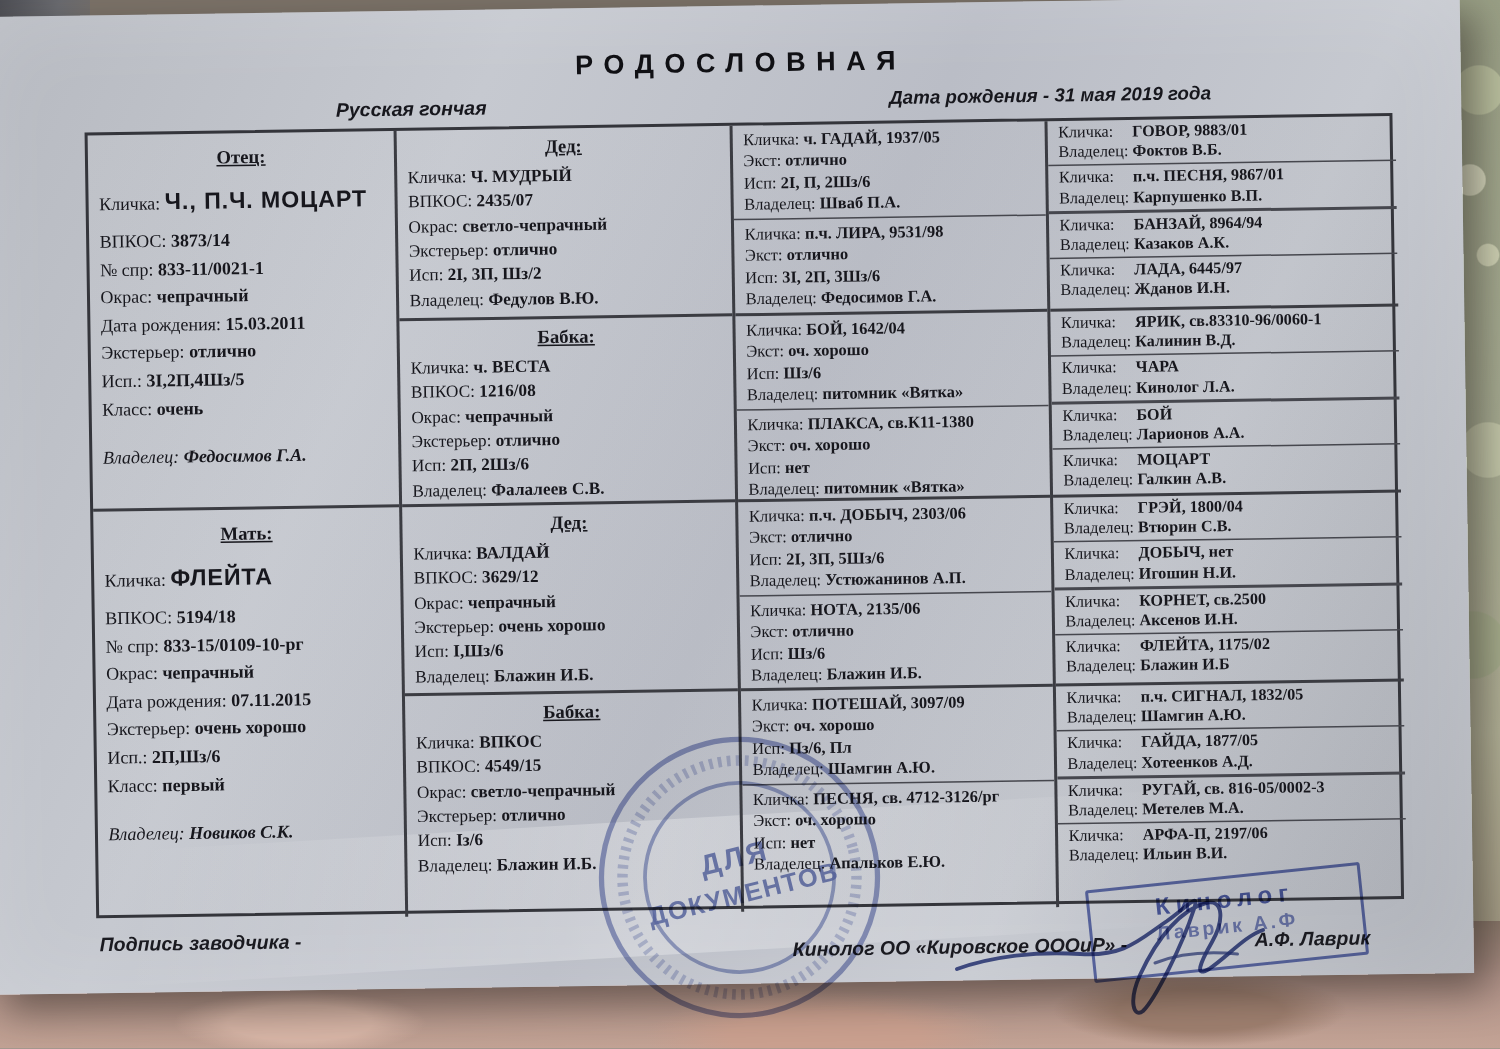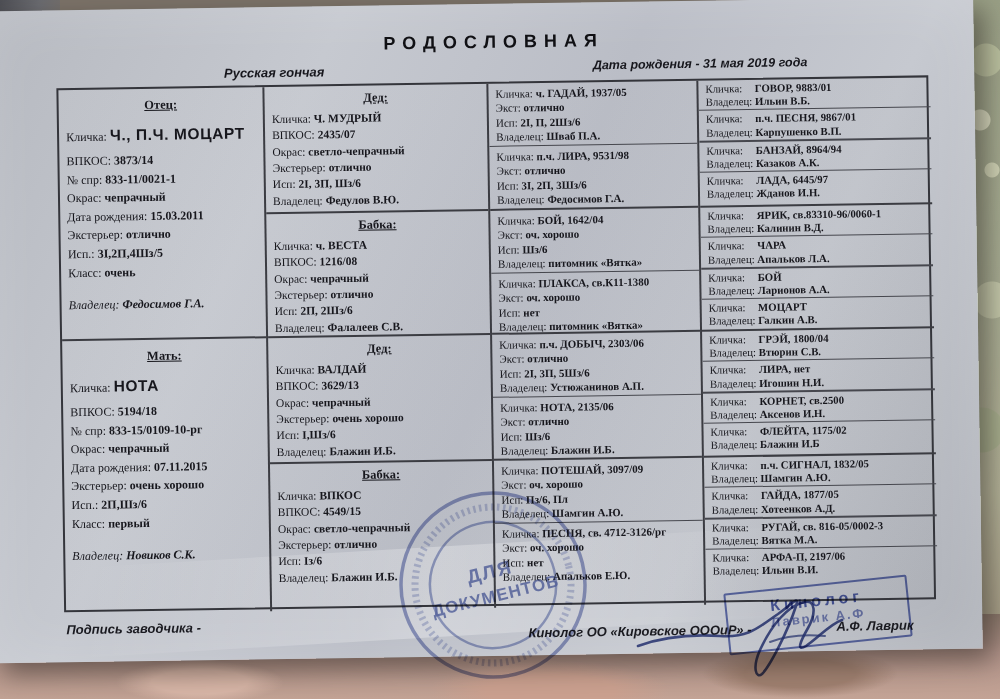--- a/index.html
+++ b/index.html
@@ -145,55 +145,55 @@
           <div class="line"><span class="lbl">№ спр:</span> <span class="val">833-11/0021-1</span></div>
           <div class="line"><span class="lbl">Окрас:</span> <span class="val">чепрачный</span></div>
           <div class="line"><span class="lbl">Дата рождения:</span> <span class="val">15.03.2011</span></div>
           <div class="line"><span class="lbl">Экстерьер:</span> <span class="val">отлично</span></div>
           <div class="line"><span class="lbl">Исп.:</span> <span class="val">3I,2П,4Шз/5</span></div>
           <div class="line"><span class="lbl">Класс:</span> <span class="val">очень</span></div>
           <div class="line em gap"><span class="lbl">Владелец:</span> <span class="val">Федосимов Г.А.</span></div>
         </div>
       <div class="cell hB g1">
           <div class="cell-head">Мать:</div>
-          <div class="line big"><span class="lbl">Кличка:</span> <span class="val">НОТА</span></div>
+          <div class="line big"><span class="lbl">Кличка:</span> <span class="val">ФЛЕЙТА</span></div>
           <div class="line"><span class="lbl">ВПКОС:</span> <span class="val">5194/18</span></div>
           <div class="line"><span class="lbl">№ спр:</span> <span class="val">833-15/0109-10-рг</span></div>
           <div class="line"><span class="lbl">Окрас:</span> <span class="val">чепрачный</span></div>
           <div class="line"><span class="lbl">Дата рождения:</span> <span class="val">07.11.2015</span></div>
           <div class="line"><span class="lbl">Экстерьер:</span> <span class="val">очень хорошо</span></div>
           <div class="line"><span class="lbl">Исп.:</span> <span class="val">2П,Шз/6</span></div>
           <div class="line"><span class="lbl">Класс:</span> <span class="val">первый</span></div>
           <div class="line em gap"><span class="lbl">Владелец:</span> <span class="val">Новиков С.К.</span></div>
         </div>
     </div>
 
     <div class="pcol">
       <div class="cell r1">
           <div class="cell-head">Дед:</div>
           <div class="line"><span class="lbl">Кличка:</span> <span class="val">Ч. МУДРЫЙ</span></div>
           <div class="line"><span class="lbl">ВПКОС:</span> <span class="val">2435/07</span></div>
           <div class="line"><span class="lbl">Окрас:</span> <span class="val">светло-чепрачный</span></div>
           <div class="line"><span class="lbl">Экстерьер:</span> <span class="val">отлично</span></div>
-          <div class="line"><span class="lbl">Исп:</span> <span class="val">2I, 3П, Шз/6</span></div>
+          <div class="line"><span class="lbl">Исп:</span> <span class="val">2I, 3П, Шз/2</span></div>
           <div class="line"><span class="lbl">Владелец:</span> <span class="val">Федулов В.Ю.</span></div>
         </div>
       <div class="cell r2">
           <div class="cell-head">Бабка:</div>
           <div class="line"><span class="lbl">Кличка:</span> <span class="val">ч. ВЕСТА</span></div>
           <div class="line"><span class="lbl">ВПКОС:</span> <span class="val">1216/08</span></div>
           <div class="line"><span class="lbl">Окрас:</span> <span class="val">чепрачный</span></div>
           <div class="line"><span class="lbl">Экстерьер:</span> <span class="val">отлично</span></div>
           <div class="line"><span class="lbl">Исп:</span> <span class="val">2П, 2Шз/6</span></div>
           <div class="line"><span class="lbl">Владелец:</span> <span class="val">Фалалеев С.В.</span></div>
         </div>
       <div class="cell r3">
           <div class="cell-head">Дед:</div>
           <div class="line"><span class="lbl">Кличка:</span> <span class="val">ВАЛДАЙ</span></div>
-          <div class="line"><span class="lbl">ВПКОС:</span> <span class="val">3629/13</span></div>
+          <div class="line"><span class="lbl">ВПКОС:</span> <span class="val">3629/12</span></div>
           <div class="line"><span class="lbl">Окрас:</span> <span class="val">чепрачный</span></div>
           <div class="line"><span class="lbl">Экстерьер:</span> <span class="val">очень хорошо</span></div>
           <div class="line"><span class="lbl">Исп:</span> <span class="val">I,Шз/6</span></div>
           <div class="line"><span class="lbl">Владелец:</span> <span class="val">Блажин И.Б.</span></div>
         </div>
       <div class="cell r4">
           <div class="cell-head">Бабка:</div>
           <div class="line"><span class="lbl">Кличка:</span> <span class="val">ВПКОС</span></div>
           <div class="line"><span class="lbl">ВПКОС:</span> <span class="val">4549/15</span></div>
           <div class="line"><span class="lbl">Окрас:</span> <span class="val">светло-чепрачный</span></div>
@@ -259,21 +259,21 @@
             <div class="line"><span class="lbl">Исп:</span> <span class="val">нет</span></div>
             <div class="line"><span class="lbl">Владелец:</span> <span class="val">Апальков Е.Ю.</span></div>
           </div>
       </div>
     </div>
 
     <div class="pcol g4">
       <div class="cell plain r1">
         <div class="entry">
             <div class="line"><span class="lbl">Кличка:</span> <span class="val">ГОВОР, 9883/01</span></div>
-            <div class="line"><span class="lbl">Владелец:</span> <span class="val">Ильин В.Б.</span></div>
+            <div class="line"><span class="lbl">Владелец:</span> <span class="val">Фоктов В.Б.</span></div>
           </div>
         <div class="entry">
             <div class="line"><span class="lbl">Кличка:</span> <span class="val">п.ч. ПЕСНЯ, 9867/01</span></div>
             <div class="line"><span class="lbl">Владелец:</span> <span class="val">Карпушенко В.П.</span></div>
           </div>
         <div class="entry">
             <div class="line"><span class="lbl">Кличка:</span> <span class="val">БАНЗАЙ, 8964/94</span></div>
             <div class="line"><span class="lbl">Владелец:</span> <span class="val">Казаков А.К.</span></div>
           </div>
         <div class="entry">
@@ -281,38 +281,38 @@
             <div class="line"><span class="lbl">Владелец:</span> <span class="val">Жданов И.Н.</span></div>
           </div>
       </div>
       <div class="cell plain r2">
         <div class="entry">
             <div class="line"><span class="lbl">Кличка:</span> <span class="val">ЯРИК, св.83310-96/0060-1</span></div>
             <div class="line"><span class="lbl">Владелец:</span> <span class="val">Калинин В.Д.</span></div>
           </div>
         <div class="entry">
             <div class="line"><span class="lbl">Кличка:</span> <span class="val">ЧАРА</span></div>
-            <div class="line"><span class="lbl">Владелец:</span> <span class="val">Апальков Л.А.</span></div>
+            <div class="line"><span class="lbl">Владелец:</span> <span class="val">Кинолог Л.А.</span></div>
           </div>
         <div class="entry">
             <div class="line"><span class="lbl">Кличка:</span> <span class="val">БОЙ</span></div>
             <div class="line"><span class="lbl">Владелец:</span> <span class="val">Ларионов А.А.</span></div>
           </div>
         <div class="entry">
             <div class="line"><span class="lbl">Кличка:</span> <span class="val">МОЦАРТ</span></div>
             <div class="line"><span class="lbl">Владелец:</span> <span class="val">Галкин А.В.</span></div>
           </div>
       </div>
       <div class="cell plain r3">
         <div class="entry">
             <div class="line"><span class="lbl">Кличка:</span> <span class="val">ГРЭЙ, 1800/04</span></div>
             <div class="line"><span class="lbl">Владелец:</span> <span class="val">Втюрин С.В.</span></div>
           </div>
         <div class="entry">
-            <div class="line"><span class="lbl">Кличка:</span> <span class="val">ЛИРА, нет</span></div>
+            <div class="line"><span class="lbl">Кличка:</span> <span class="val">ДОБЫЧ, нет</span></div>
             <div class="line"><span class="lbl">Владелец:</span> <span class="val">Игошин Н.И.</span></div>
           </div>
         <div class="entry">
             <div class="line"><span class="lbl">Кличка:</span> <span class="val">КОРНЕТ, св.2500</span></div>
             <div class="line"><span class="lbl">Владелец:</span> <span class="val">Аксенов И.Н.</span></div>
           </div>
         <div class="entry">
             <div class="line"><span class="lbl">Кличка:</span> <span class="val">ФЛЕЙТА, 1175/02</span></div>
             <div class="line"><span class="lbl">Владелец:</span> <span class="val">Блажин И.Б</span></div>
           </div>
@@ -321,21 +321,21 @@
         <div class="entry">
             <div class="line"><span class="lbl">Кличка:</span> <span class="val">п.ч. СИГНАЛ, 1832/05</span></div>
             <div class="line"><span class="lbl">Владелец:</span> <span class="val">Шамгин А.Ю.</span></div>
           </div>
         <div class="entry">
             <div class="line"><span class="lbl">Кличка:</span> <span class="val">ГАЙДА, 1877/05</span></div>
             <div class="line"><span class="lbl">Владелец:</span> <span class="val">Хотеенков А.Д.</span></div>
           </div>
         <div class="entry">
             <div class="line"><span class="lbl">Кличка:</span> <span class="val">РУГАЙ, св. 816-05/0002-3</span></div>
-            <div class="line"><span class="lbl">Владелец:</span> <span class="val">Вятка М.А.</span></div>
+            <div class="line"><span class="lbl">Владелец:</span> <span class="val">Метелев М.А.</span></div>
           </div>
         <div class="entry">
             <div class="line"><span class="lbl">Кличка:</span> <span class="val">АРФА-П, 2197/06</span></div>
             <div class="line"><span class="lbl">Владелец:</span> <span class="val">Ильин В.И.</span></div>
           </div>
       </div>
     </div>
   </div>
 
   <div class="footer-item f-breeder">Подпись заводчика -</div>

